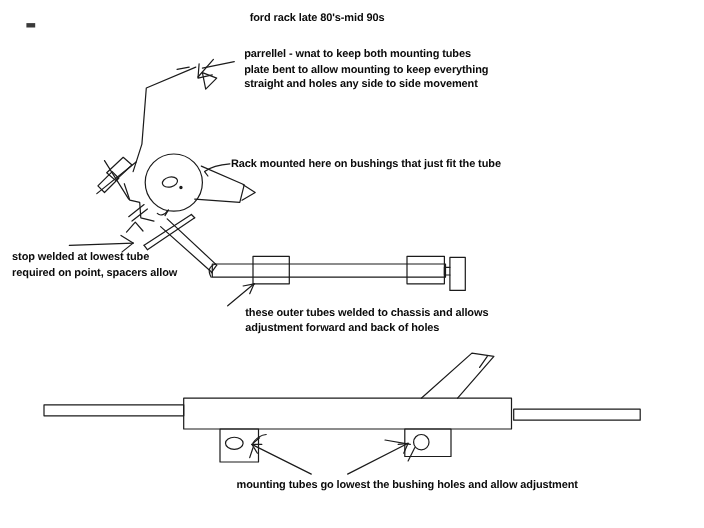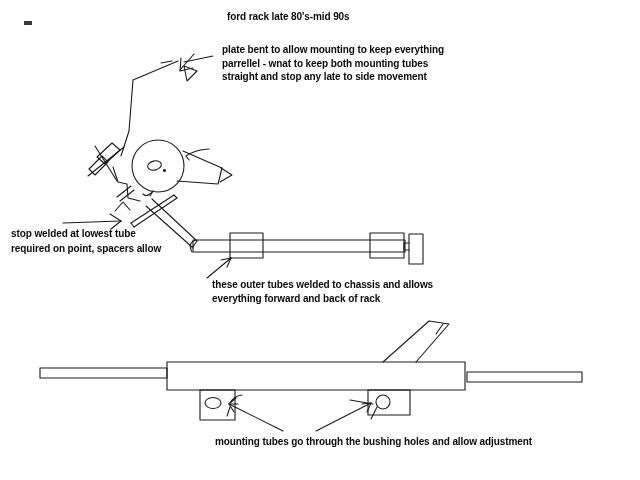--- a/index.html
+++ b/index.html
@@ -31,37 +31,38 @@
   }
 </style>
 </head>
 <body>
 
 <div id="canvas">
 
   <div class="note" style="left:227px; top:10px;">ford rack late 80's-mid 90s</div>
 
   <div class="note" style="left:222px; top:43px;">
+    <div>parrellel -  wnat to keep both mounting tubes</div>
     <div>plate bent to allow mounting to keep everything</div>
-    <div>parrellel -  wnat to keep both mounting tubes</div>
-    <div>straight and stop any late to side movement</div>
+    <div>straight and holes any side to side movement</div>
   </div>
 
+  <div class="note" style="left:210px; top:143px;">Rack mounted here on bushings that just fit the tube</div>
 
   <div class="note" id="stop-note" style="left:11px; top:227px;">
     <div>stop welded at lowest tube</div>
     <div>required on point, spacers allow</div>
   </div>
 
-  <div class="note" style="left:212px; top:278px;">
+  <div class="note" style="left:223px; top:278px;">
     <div>these outer tubes welded to chassis and allows</div>
-    <div>everything forward and back of rack</div>
+    <div>adjustment forward and back of holes</div>
   </div>
 
-  <div class="note" style="left:215px; top:435px;">mounting tubes go through the bushing holes and allow adjustment</div>
+  <div class="note" style="left:215px; top:435px;">mounting tubes go lowest the bushing holes and allow adjustment</div>
 
   <svg id="sketch-svg" width="640" height="480" viewBox="0 0 640 480">
 
     <rect x="24" y="21" width="8" height="4" fill="#3a3a3a" stroke="none"></rect>
 
     <g class="ink">
       <path d="M213,56 L184,62"></path>
       <path d="M161,63 L172,61"></path>
       <path d="M194,54 L180,70"></path>
       <path d="M181,58 L180,71 L193,68"></path>

